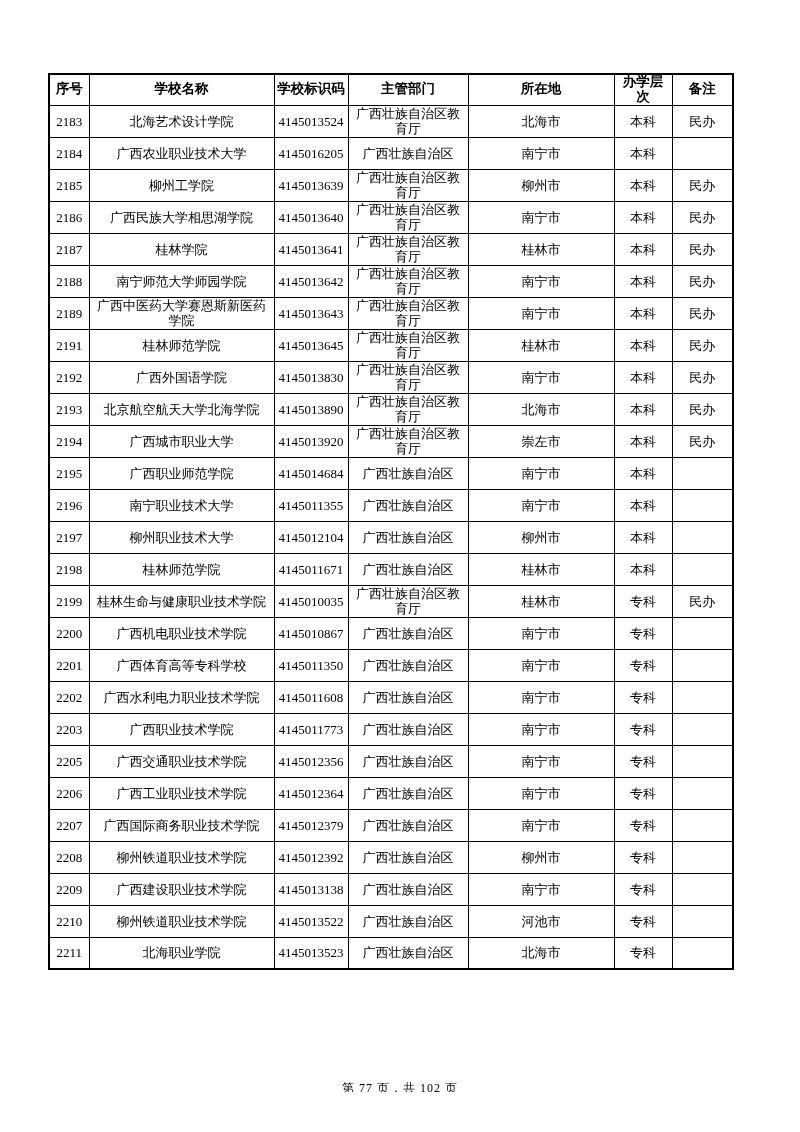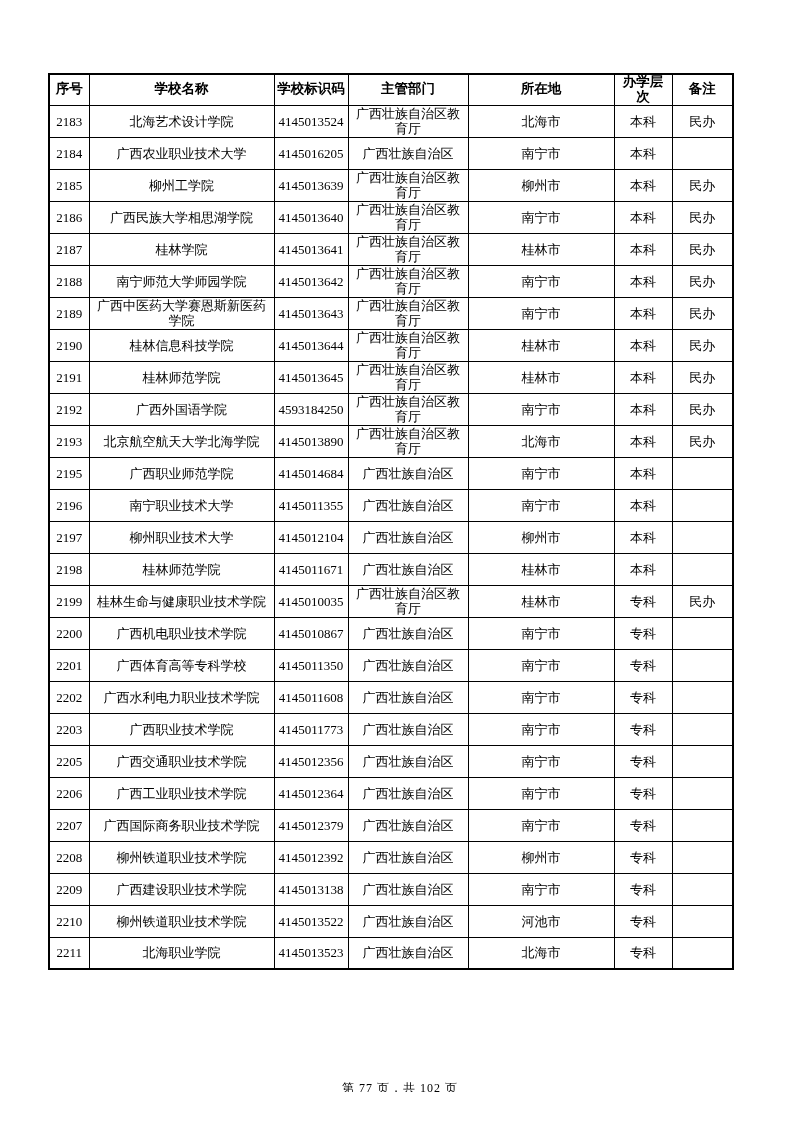--- a/index.html
+++ b/index.html
@@ -139,56 +139,56 @@
         <tr>
       <td class="c-no">2189</td>
       <td class="c-name">广西中医药大学赛恩斯新医药学院</td>
       <td class="c-code">4145013643</td>
       <td class="c-dept">广西壮族自治区教育厅</td>
       <td class="c-city">南宁市</td>
       <td class="c-lvl">本科</td>
       <td class="c-note">民办</td>
     </tr>
         <tr>
-      <td class="c-no">2190</td>
-      <td class="c-name">桂林信息科技学院</td>
-      <td class="c-code">4145013644</td>
-      <td class="c-dept">广西壮族自治区教育厅</td>
-      <td class="c-city">桂林市</td>
-      <td class="c-lvl">本科</td>
-      <td class="c-note">民办</td>
-    </tr>
-        <tr>
       <td class="c-no">2191</td>
       <td class="c-name">桂林师范学院</td>
       <td class="c-code">4145013645</td>
       <td class="c-dept">广西壮族自治区教育厅</td>
       <td class="c-city">桂林市</td>
       <td class="c-lvl">本科</td>
       <td class="c-note">民办</td>
     </tr>
         <tr>
       <td class="c-no">2192</td>
       <td class="c-name">广西外国语学院</td>
-      <td class="c-code">4593184250</td>
+      <td class="c-code">4145013830</td>
       <td class="c-dept">广西壮族自治区教育厅</td>
       <td class="c-city">南宁市</td>
       <td class="c-lvl">本科</td>
       <td class="c-note">民办</td>
     </tr>
         <tr>
       <td class="c-no">2193</td>
       <td class="c-name">北京航空航天大学北海学院</td>
       <td class="c-code">4145013890</td>
       <td class="c-dept">广西壮族自治区教育厅</td>
       <td class="c-city">北海市</td>
       <td class="c-lvl">本科</td>
       <td class="c-note">民办</td>
     </tr>
         <tr>
+      <td class="c-no">2194</td>
+      <td class="c-name">广西城市职业大学</td>
+      <td class="c-code">4145013920</td>
+      <td class="c-dept">广西壮族自治区教育厅</td>
+      <td class="c-city">崇左市</td>
+      <td class="c-lvl">本科</td>
+      <td class="c-note">民办</td>
+    </tr>
+        <tr>
       <td class="c-no">2195</td>
       <td class="c-name">广西职业师范学院</td>
       <td class="c-code">4145014684</td>
       <td class="c-dept">广西壮族自治区</td>
       <td class="c-city">南宁市</td>
       <td class="c-lvl">本科</td>
       <td class="c-note"></td>
     </tr>
         <tr>
       <td class="c-no">2196</td>

